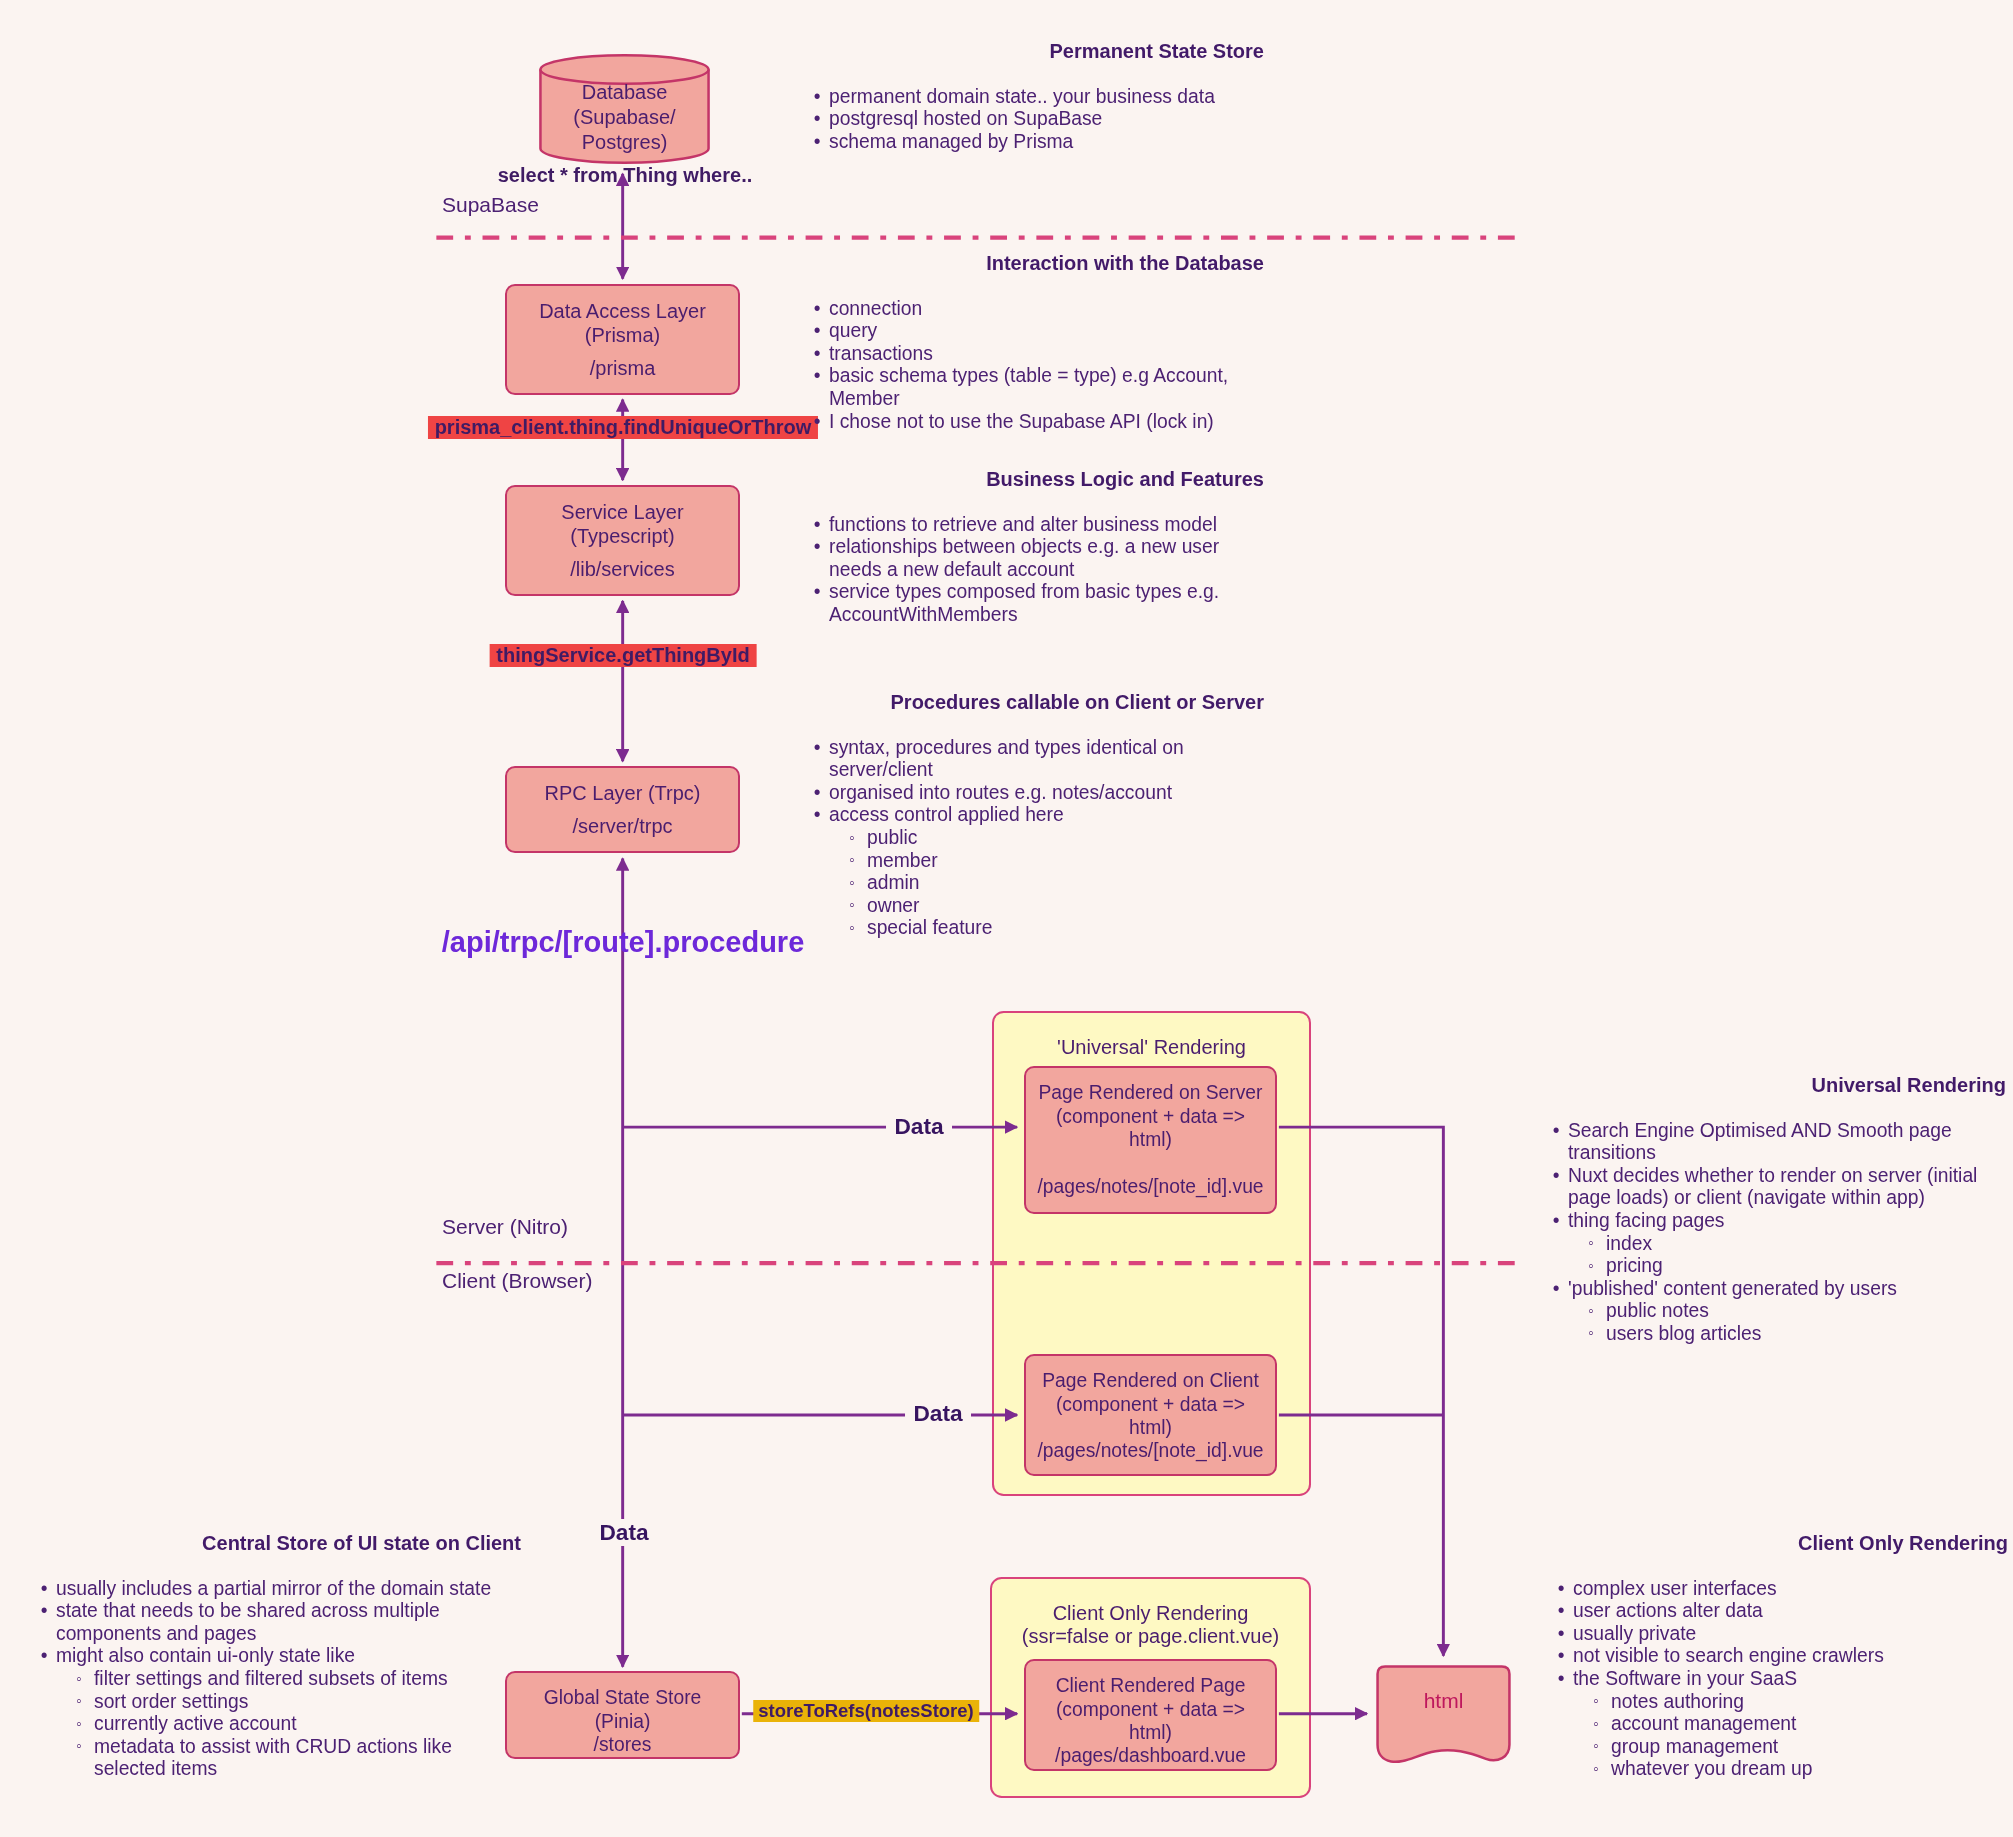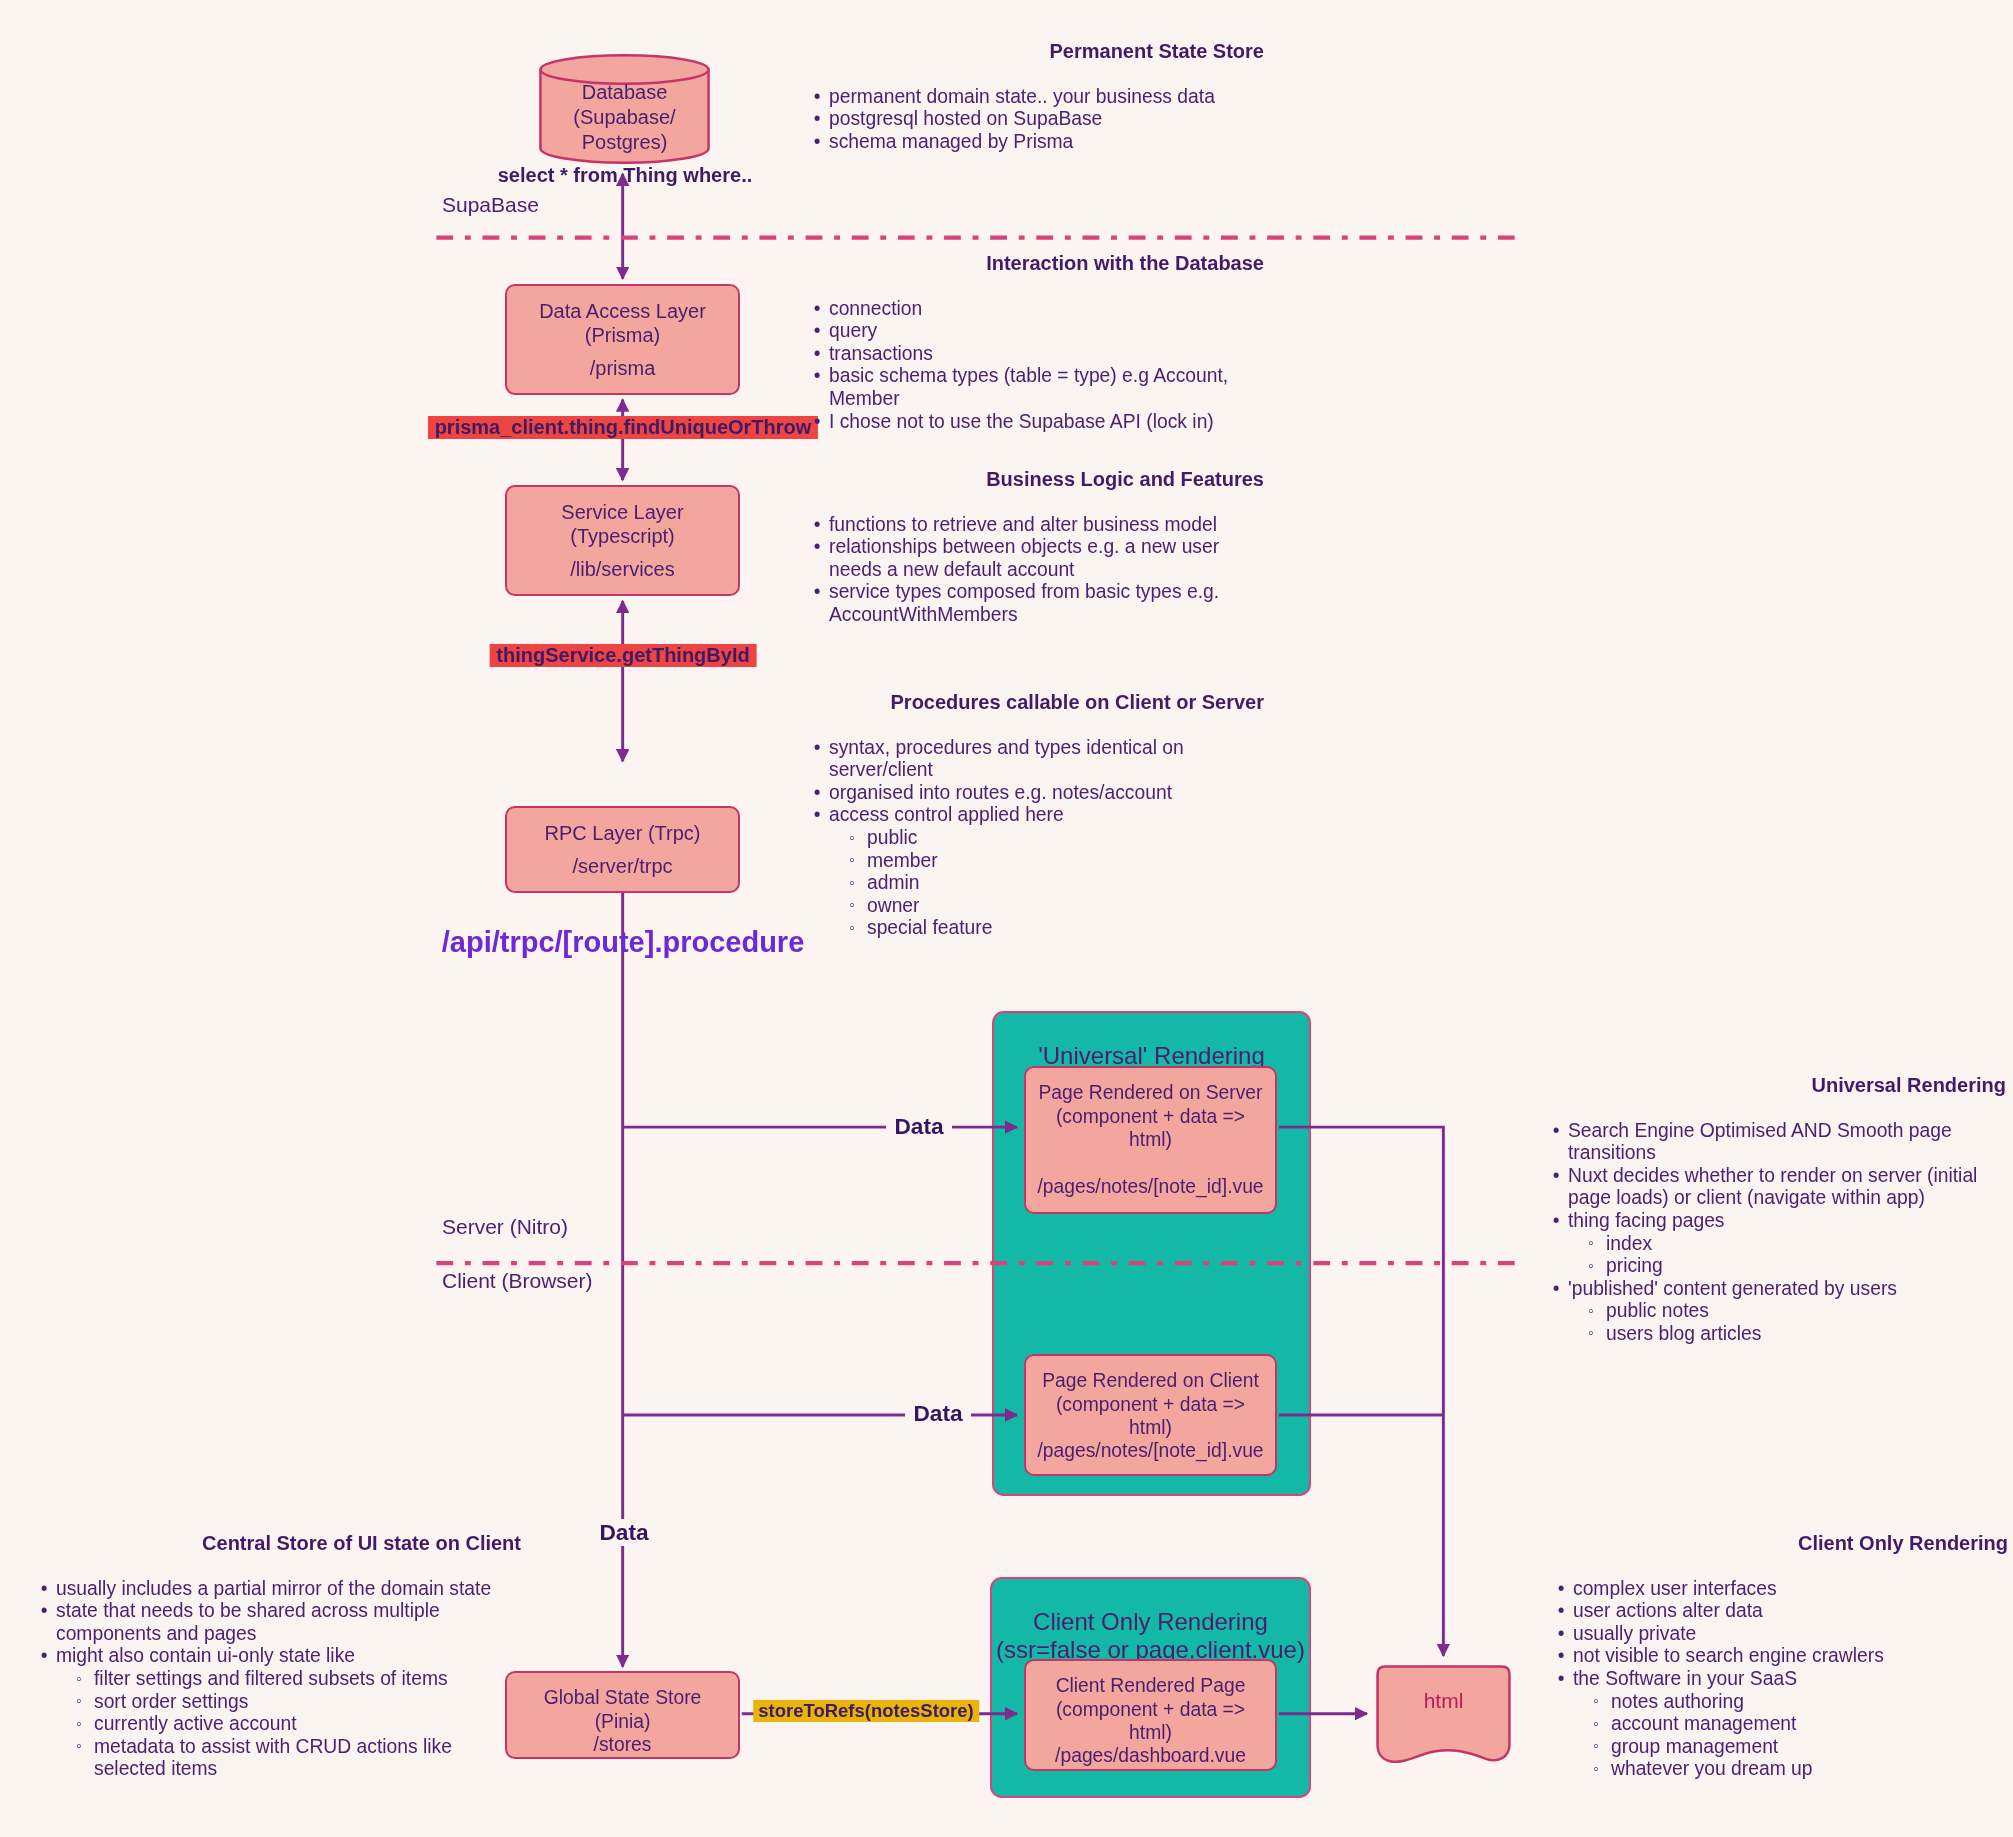--- a/index.html
+++ b/index.html
@@ -8,22 +8,22 @@
   .wires{position:absolute;left:0;top:0;pointer-events:none;}
   .pre{white-space:pre-line;}
   
   .box{position:absolute;background:#f2a69e;border:2.5px solid #c43568;border-radius:10px;
        box-sizing:border-box;display:flex;flex-direction:column;justify-content:space-between;
        align-items:center;text-align:center;font-size:20px;line-height:1.2;color:#4a1d6e;
        padding:13.4px 6.7px;}
   .box-page{font-size:19.3px;}
   .box-pinia{font-size:19.3px;}
   
-  .group{position:absolute;background:#14b8a6;border:2.5px solid #d9437c;border-radius:11.7px;
-         box-sizing:border-box;text-align:center;font-size:24px;color:#4a1d6e;padding-top:29px;}
+  .group{position:absolute;background:#fef9c3;border:2.5px solid #d9437c;border-radius:11.7px;
+         box-sizing:border-box;text-align:center;font-size:20px;color:#4a1d6e;padding-top:23px;}
   
   .cyl{position:absolute;}
   .cyl-label{position:absolute;left:0;top:28.5px;width:100%;text-align:center;font-size:20px;
              line-height:1.25;color:#4a1d6e;}
   .htmldoc{position:absolute;}
   .htmldoc-label{position:absolute;left:0;top:25px;width:100%;text-align:center;font-size:21px;color:#be185d;}
   
   .section{position:absolute;}
   .hdr{font-weight:bold;text-align:right;font-size:20px;color:#421a69;margin:0 0 22.7px 0;}
   .bullets{font-size:19.3px;line-height:1.17;color:#4c2173;}
@@ -94,21 +94,21 @@
 (Prisma)</div>
     <div>/prisma</div>
   </div>
 
   <div class="box" style="left:505px;top:485px;width:235px;height:111px;">
     <div class="pre">Service Layer
 (Typescript)</div>
     <div>/lib/services</div>
   </div>
 
-  <div class="box" style="left:505px;top:766px;width:235px;height:87px;margin-top:40px;">
+  <div class="box" style="left:505px;top:766px;width:235px;height:87px;">
     <div>RPC Layer (Trpc)</div>
     <div>/server/trpc</div>
   </div>
 
   <div class="box box-pinia" style="left:505px;top:1671px;width:235px;height:88px;">
     <div>Global State Store (Pinia)</div>
     <div>/stores</div>
   </div>
 
   <div class="box box-page" style="left:1024px;top:1066px;width:253px;height:148px;">

